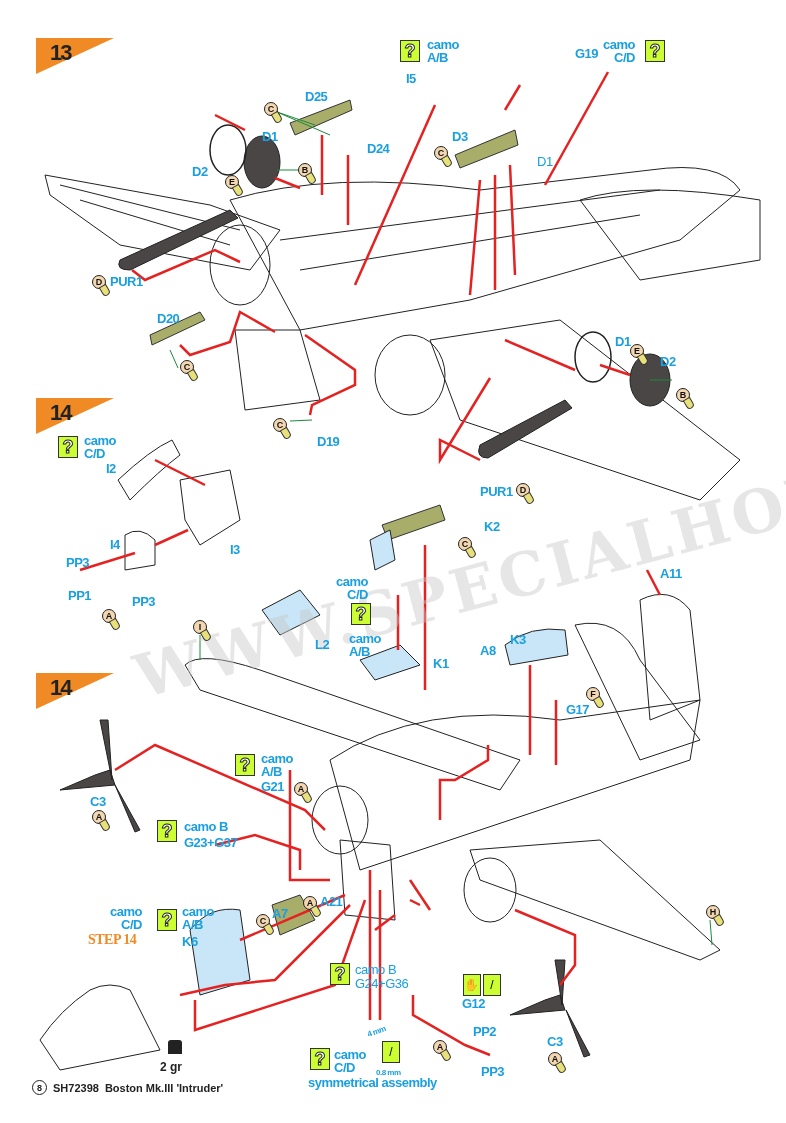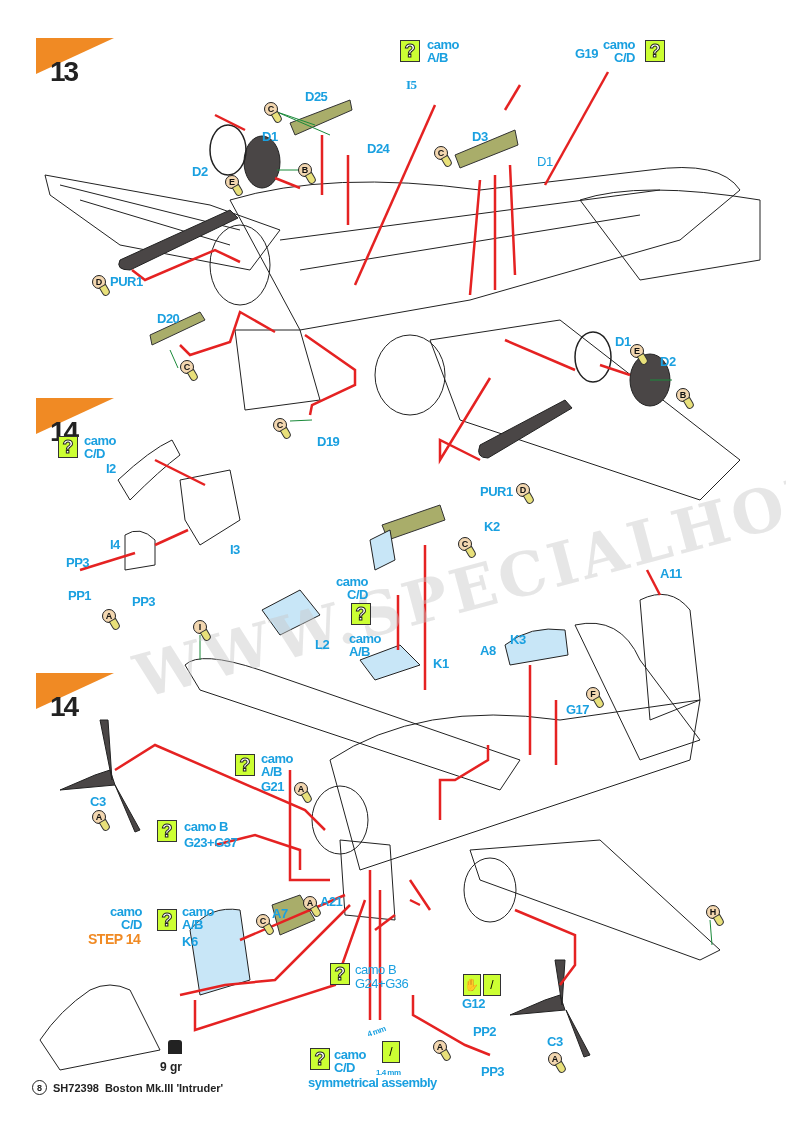--- a/index.html
+++ b/index.html
@@ -1,20 +1,20 @@
 <!DOCTYPE html>
 <html><head>
 <meta charset="utf-8">
 <style>
   html,body{margin:0;padding:0;background:#fff;}
   body{width:786px;height:1123px;position:relative;overflow:hidden;font-family:"Liberation Sans",sans-serif;}
   .abs{position:absolute;}
   .step-banner{position:absolute;width:78px;height:38px;}
   .step-banner svg{position:absolute;left:0;top:0;}
-  .step-num{position:absolute;left:14px;top:2px;font-size:28px;font-weight:bold;color:#222;letter-spacing:-2px;margin-top:16px;}
+  .step-num{position:absolute;left:14px;top:2px;font-size:22px;font-weight:bold;color:#222;letter-spacing:-2px;}
   .lbl{position:absolute;color:#1aa0e0;font-weight:bold;font-size:13px;letter-spacing:-0.5px;line-height:13px;white-space:nowrap;}
   .lbl.big{font-size:14px;}
   .orange{color:#f08a24;}
   .qbox{position:absolute;width:20px;height:22px;background:#ccff33;border:1.5px solid #333;box-sizing:border-box;display:flex;align-items:center;justify-content:center;font-weight:bold;font-size:18px;color:#fff;-webkit-text-stroke:1px #222;}
   .paint{position:absolute;width:14px;height:14px;border-radius:50%;background:#f3d7b0;border:1px solid #222;font-size:9px;font-weight:bold;display:flex;align-items:center;justify-content:center;color:#111;box-sizing:border-box;}
   .paint::after{content:"";position:absolute;left:8px;top:9px;width:6px;height:9px;background:#e8e07a;border:1px solid #333;border-radius:0 0 4px 4px;transform:rotate(-30deg);}
   svg.art{position:absolute;left:0;top:0;}
   .watermark{position:absolute;left:120px;top:520px;font-family:"DejaVu Serif",serif;font-size:60px;font-weight:bold;color:rgba(200,200,200,0.45);transform:rotate(-15deg);white-space:nowrap;letter-spacing:4px;}
   .footer{position:absolute;left:32px;top:1080px;font-size:11px;font-weight:bold;color:#222;display:flex;align-items:center;gap:6px;}
   .pgcircle{width:13px;height:13px;border:1px solid #222;border-radius:50%;display:flex;align-items:center;justify-content:center;font-size:9px;}
@@ -140,22 +140,22 @@
   <span class="step-num">13</span>
 </div>
 
 <div class="lbl" style="left:305px;top:90px;">D25</div>
 <div class="lbl" style="left:367px;top:142px;">D24</div>
 <div class="lbl" style="left:262px;top:130px;">D1</div>
 <div class="lbl" style="left:192px;top:165px;">D2</div>
 <div class="lbl" style="left:110px;top:275px;">PUR1</div>
 <div class="lbl" style="left:157px;top:312px;">D20</div>
 <div class="lbl" style="left:317px;top:435px;text-align:right;">D19</div>
-<div class="lbl" style="left:406px;top:78px;font-family:Liberation Serif, serif;">I5</div>
-<div class="lbl" style="left:452px;top:130px;margin-left:20px;">D3</div>
+<div class="lbl" style="left:406px;top:72px;">I5</div>
+<div class="lbl" style="left:452px;top:130px;">D3</div>
 <div class="lbl" style="left:537px;top:155px;font-weight:normal;">D1</div>
 <div class="lbl" style="left:575px;top:47px;">G19</div>
 <div class="lbl" style="left:615px;top:335px;">D1</div>
 <div class="lbl" style="left:660px;top:355px;">D2</div>
 <div class="lbl" style="left:480px;top:485px;">PUR1</div>
 
 <div class="qbox" style="left:400px;top:40px;">?</div>
 <div class="lbl" style="left:427px;top:38px;"><span>camo</span><br><span>A/B</span></div>
 <div class="lbl" style="left:603px;top:38px;text-align:right;"><span>camo</span><br><span>C/D</span></div>
 <div class="qbox" style="left:645px;top:40px;">?</div>
@@ -216,52 +216,52 @@
 <div class="lbl" style="left:261px;top:780px;">G21</div>
 <div class="paint" style="left:294px;top:782px;">A</div>
 
 <div class="qbox" style="left:157px;top:820px;">?</div>
 <div class="lbl" style="left:184px;top:820px;">camo B</div>
 <div class="lbl" style="left:184px;top:836px;">G23+G37</div>
 
 <div class="lbl" style="left:110px;top:905px;text-align:right;"><span>camo</span><br><span>C/D</span></div>
 <div class="qbox" style="left:157px;top:909px;">?</div>
 <div class="lbl" style="left:182px;top:905px;"><span>camo</span><br><span>A/B</span></div>
-<div class="lbl orange big" style="left:88px;top:933px;">STEP 14</div>
+<div class="lbl orange big" style="left:88px;top:933px;font-family:Liberation Serif, serif;">STEP 14</div>
 <div class="lbl" style="left:182px;top:935px;">K6</div>
 
 <div class="paint" style="left:256px;top:914px;">C</div>
 <div class="lbl" style="left:272px;top:907px;">A7</div>
 <div class="paint" style="left:303px;top:896px;">A</div>
 <div class="lbl" style="left:320px;top:895px;">A21</div>
 
 <div class="qbox" style="left:330px;top:963px;">?</div>
 <div class="lbl" style="left:355px;top:963px;font-weight:normal;">camo B</div>
 <div class="lbl" style="left:355px;top:977px;font-weight:normal;">G24+G36</div>
 
 <div class="lbl" style="left:367px;top:1025px;font-size:8px;transform:rotate(-20deg);">4 mm</div>
 <div class="icon-box" style="left:382px;top:1041px;">/</div>
-<div class="lbl" style="left:376px;top:1066px;font-size:8px;">1.4 mm</div>
+<div class="lbl" style="left:376px;top:1066px;font-size:8px;">0.8 mm</div>
 
 <div class="qbox" style="left:310px;top:1048px;">?</div>
 <div class="lbl" style="left:334px;top:1048px;"><span>camo</span><br><span>C/D</span></div>
 <div class="lbl" style="left:308px;top:1076px;">symmetrical assembly</div>
 
 <div class="icon-box" style="left:463px;top:974px;">✋</div>
 <div class="icon-box" style="left:483px;top:974px;">/</div>
 <div class="lbl" style="left:462px;top:997px;">G12</div>
 <div class="lbl" style="left:473px;top:1025px;">PP2</div>
 <div class="lbl" style="left:481px;top:1065px;">PP3</div>
 <div class="paint" style="left:433px;top:1040px;">A</div>
 
 <div class="lbl" style="left:547px;top:1035px;">C3</div>
 <div class="paint" style="left:548px;top:1052px;">A</div>
 
 <div class="paint" style="left:706px;top:905px;">H</div>
 
 <div class="abs" style="left:168px;top:1040px;width:14px;height:14px;background:#222;border-radius:3px 3px 0 0;"></div>
-<div class="weight">9 gr</div>
+<div class="weight">2 gr</div>
 
 <div class="footer">
   <span class="pgcircle">8</span>
   <span>SH72398</span>
   <span>Boston Mk.III 'Intruder'</span>
 </div>
 
 </body></html>

